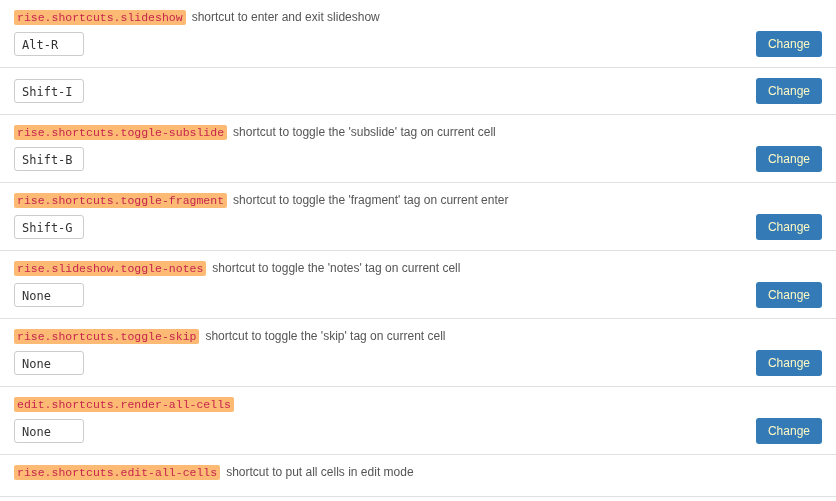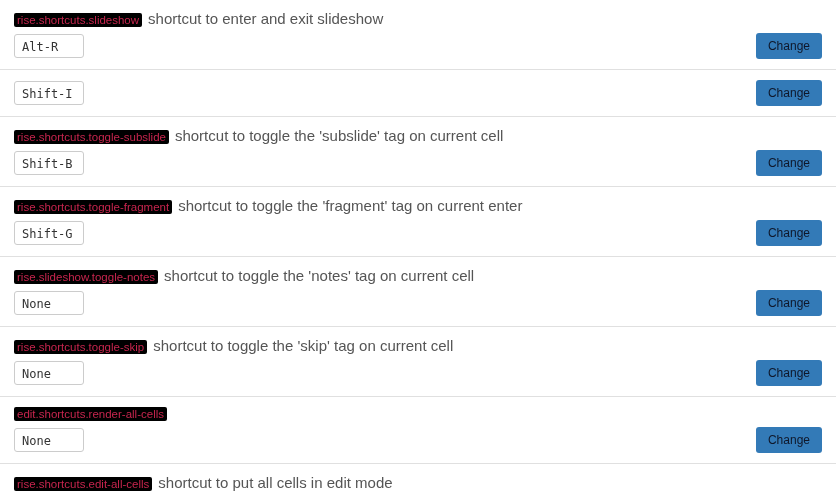--- a/index.html
+++ b/index.html
@@ -21,30 +21,30 @@
       border-bottom: 1px solid #e0e0e0;
       padding: 10px 14px;
     }
     .setting-label-row {
       display: flex;
       align-items: baseline;
       gap: 6px;
       margin-bottom: 6px;
     }
     .setting-key {
-      font-family: Liberation Sans, sans-serif;
+      font-family: Liberation Mono, monospace;
       font-size: 11.5px;
       color: #c7254e;
-      background: #000000;
+      background: #fdba74;
       padding: 1px 3px;
       border-radius: 2px;
       font-weight: 500;
     }
     .setting-description {
-      font-size: 15px;
+      font-size: 12px;
       color: #555;
     }
     .setting-control-row {
       display: flex;
       align-items: center;
       gap: 8px;
     }
     .shortcut-input {
       display: inline-block;
       border: 1px solid #ccc;
@@ -56,21 +56,21 @@
       background: #fff;
       min-width: 70px;
       height: 24px;
       line-height: 20px;
     }
     .spacer {
       flex: 1;
     }
     .change-button {
       background: #337ab7;
-      color: #0f172a;
+      color: #fef9c3;
       border: none;
       border-radius: 3px;
       padding: 4px 12px;
       font-size: 12px;
       cursor: pointer;
       white-space: nowrap;
       height: 26px;
     }
   </style>
 </head>

